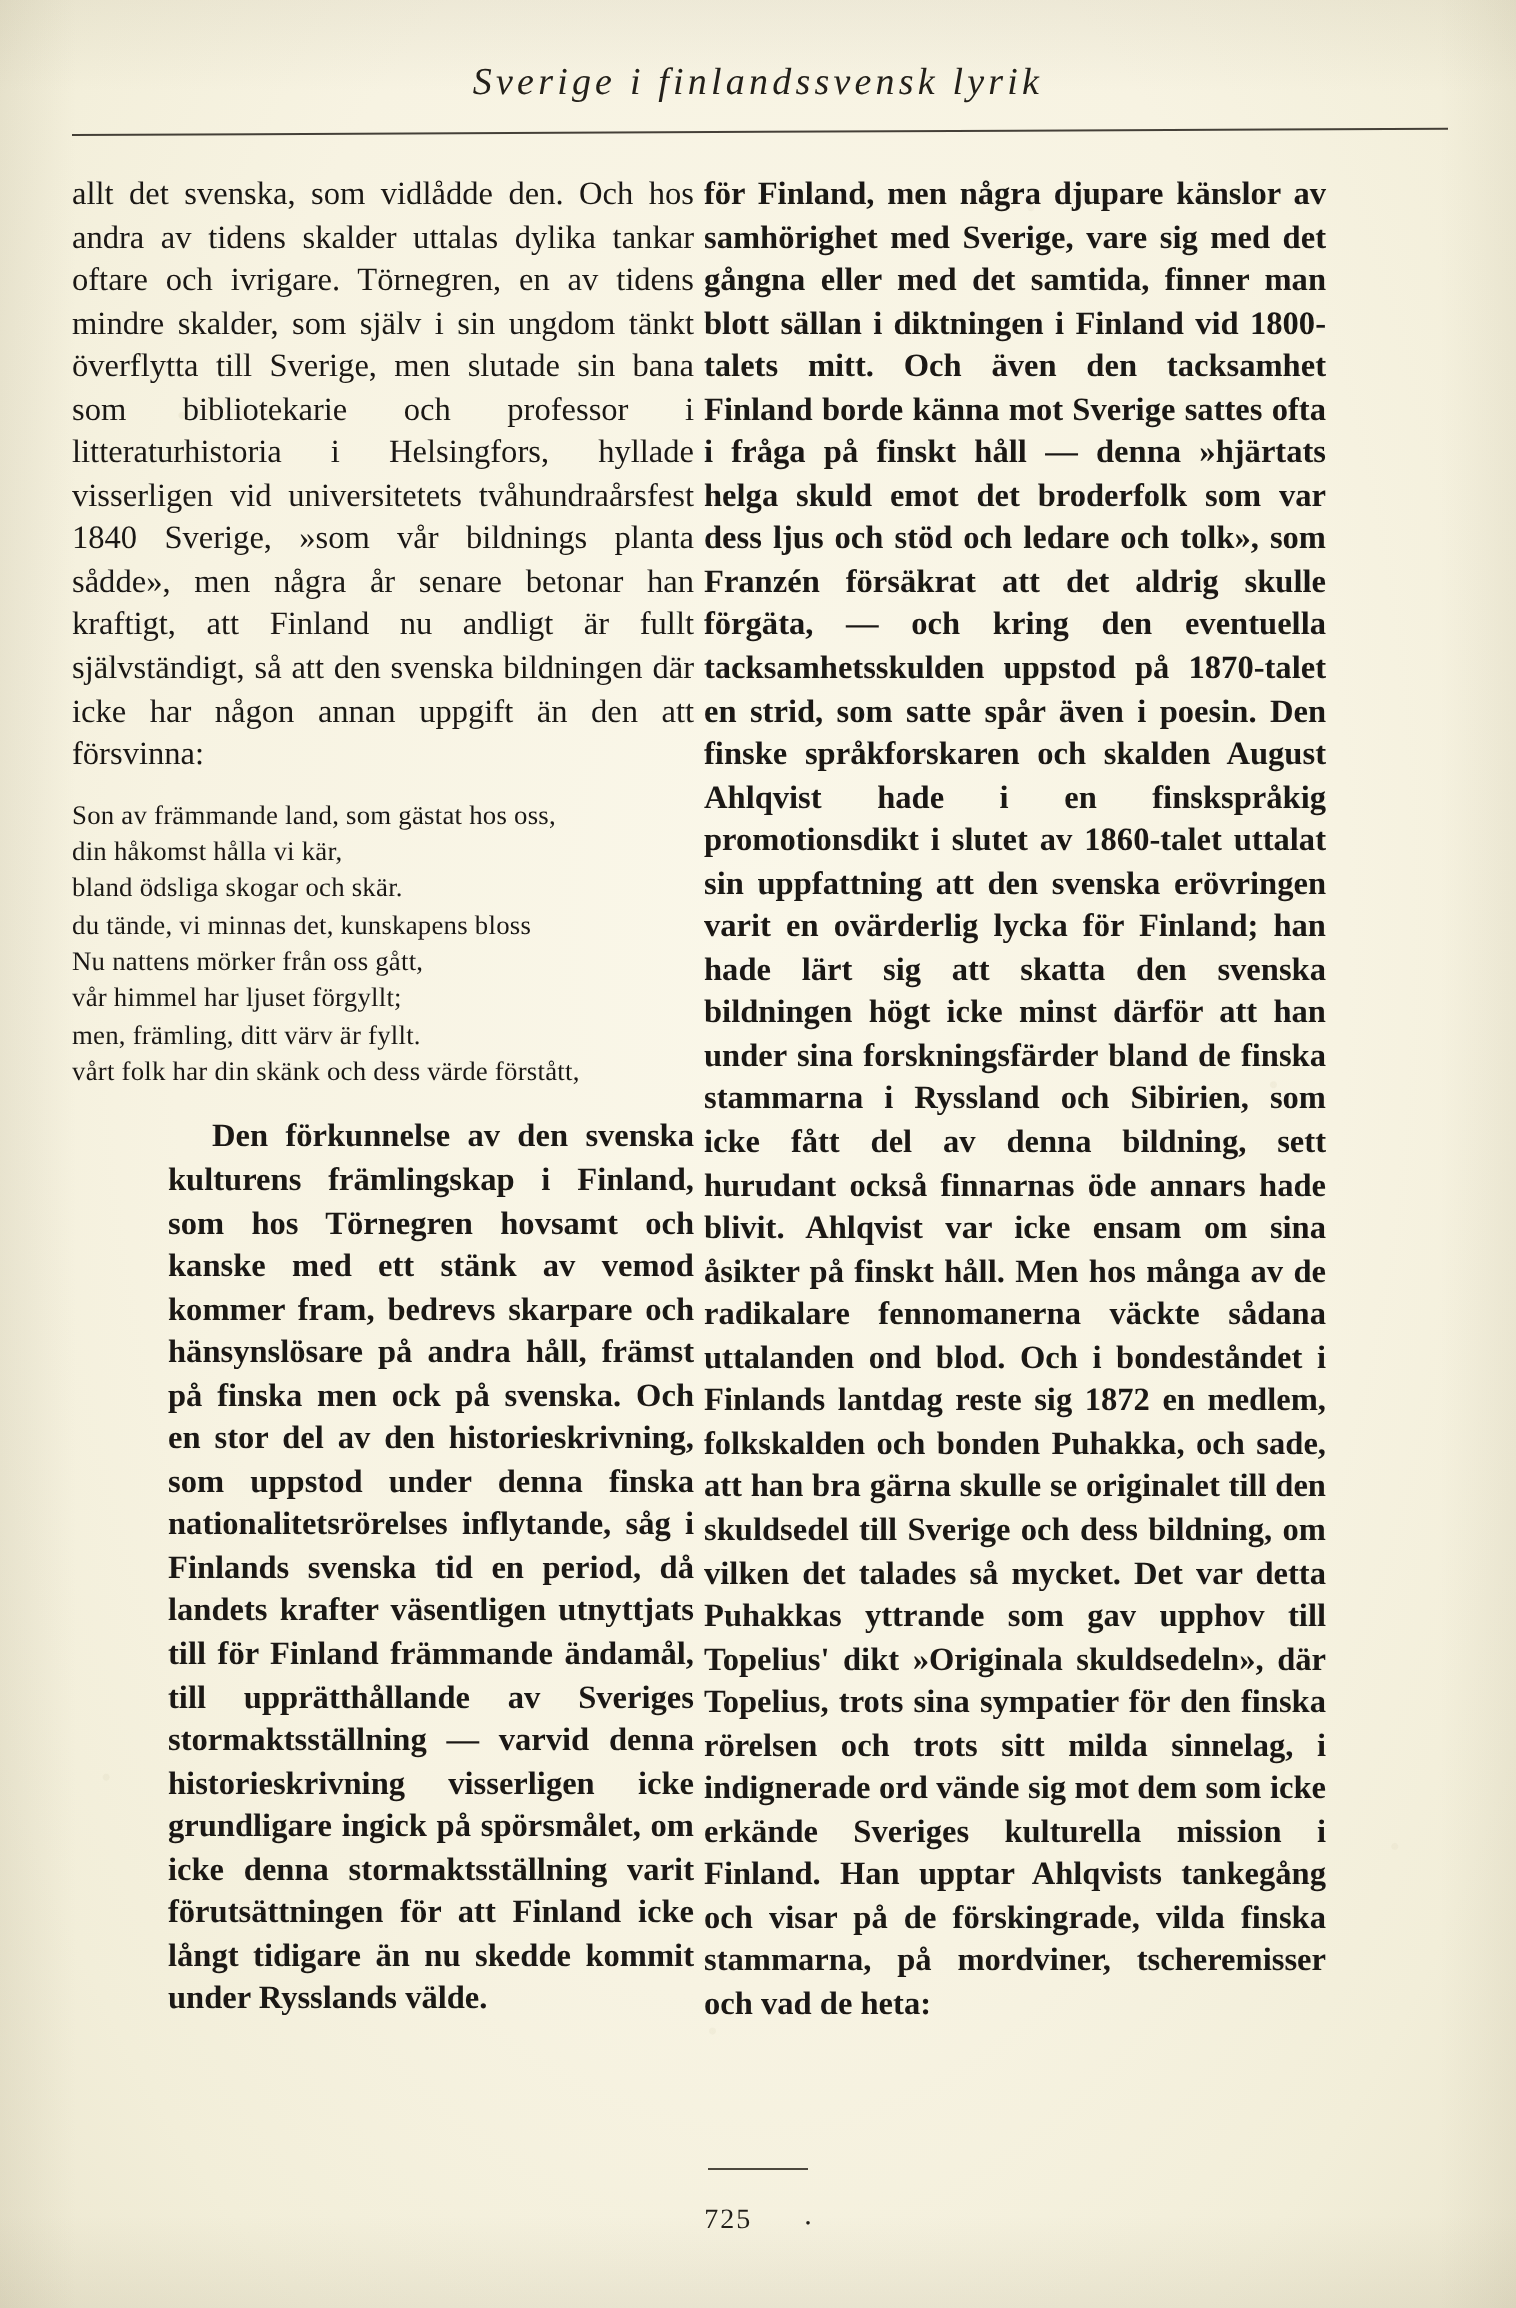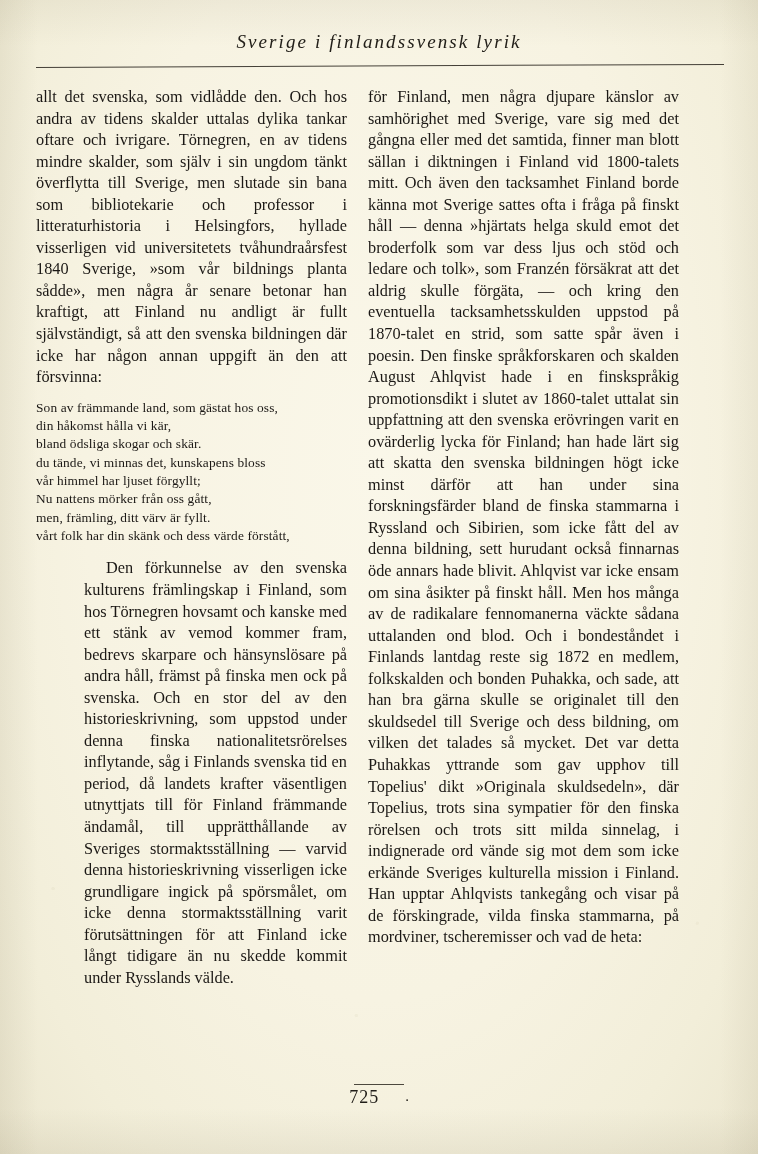--- a/index.html
+++ b/index.html
@@ -74,21 +74,21 @@
     opacity: .88;
   }
 
   
   .columns {
     position: absolute;
     top: 86px;
     left: 36px;
     width: 688px;
     display: flex;
-    gap: 21px;
+    gap: 5px;
     z-index: 2;
   }
   .col {
     width: 311px;
   }
   .col p,
   .col .verse {
     margin: 0;
     text-align: justify;
     text-justify: inter-word;
@@ -99,20 +99,21 @@
   }
   .col p.indent {
     text-indent: 1.35em;
     margin-left: 48px;
   }
   .col p.cont {
     text-indent: 0;
   }
   .col p:last-child {
     text-align-last: auto;
+    font-weight: bold;
   }
 
   
   .verse {
     font-size: 13.4px !important;
     line-height: 18.35px !important;
     text-align: left !important;
     margin: 11px 0 12px 0 !important;
     letter-spacing: .12px;
   }
@@ -131,24 +132,25 @@
     z-index: 3;
   }
   .folio-rule {
     width: 50px;
     height: 1px;
     background: #3a352c;
     margin: 0 auto 2px auto;
     opacity: .9;
   }
   .folio-num {
-    font-size: 18px;
+    font-size: 14px;
     letter-spacing: 1px;
     color: #201d18;
     display: inline-block;
+    margin-top: 16px;
   }
   .folio-dot {
     display: inline-block;
     margin-left: 22px;
     font-size: 15px;
     color: #201d18;
     vertical-align: 2px;
   }
 </style>
 </head>
@@ -163,22 +165,22 @@
   <div class="columns">
 
     <div class="col">
       <p class="cont">allt det svenska, som vidlådde den. Och hos andra av tidens skalder uttalas dylika tankar oftare och ivrigare. Törnegren, en av tidens mindre skalder, som själv i sin ungdom tänkt överflytta till Sverige, men slutade sin bana som bibliotekarie och professor i litteraturhistoria i Helsingfors, hyllade visserligen vid universitetets tvåhundraårsfest 1840 Sverige, »som vår bildnings planta sådde», men några år senare betonar han kraftigt, att Finland nu andligt är fullt självständigt, så att den svenska bildningen där icke har någon annan uppgift än den att försvinna:</p>
 
       <div class="verse">
         <span class="vline">Son av främmande land, som gästat hos oss,</span>
         <span class="vline">din håkomst hålla vi kär,</span>
         <span class="vline">bland ödsliga skogar och skär.</span>
         <span class="vline">du tände, vi minnas det, kunskapens bloss</span>
+        <span class="vline">Nu nattens mörker från oss gått,</span>
         <span class="vline">vår himmel har ljuset förgyllt;</span>
-        <span class="vline">Nu nattens mörker från oss gått,</span>
         <span class="vline">men, främling, ditt värv är fyllt.</span>
         <span class="vline">vårt folk har din skänk och dess värde förstått,</span>
       </div>
 
       <p class="indent">Den förkunnelse av den svenska kulturens främlingskap i Finland, som hos Törnegren hovsamt och kanske med ett stänk av vemod kommer fram, bedrevs skarpare och hänsynslösare på andra håll, främst på finska men ock på svenska. Och en stor del av den historieskrivning, som uppstod under denna finska nationalitetsrörelses inflytande, såg i Finlands svenska tid en period, då landets krafter väsentligen utnyttjats till för Finland främmande ändamål, till upprätthållande av Sveriges stormaktsställning — varvid denna historieskrivning visserligen icke grundligare ingick på spörsmålet, om icke denna stormaktsställning varit förutsättningen för att Finland icke långt tidigare än nu skedde kommit under Rysslands välde.</p>
 
     </div>
 
     <div class="col">
       <p class="cont">för Finland, men några djupare känslor av samhörighet med Sverige, vare sig med det gångna eller med det samtida, finner man blott sällan i diktningen i Finland vid 1800-talets mitt. Och även den tacksamhet Finland borde känna mot Sverige sattes ofta i fråga på finskt håll — denna »hjärtats helga skuld emot det broderfolk som var dess ljus och stöd och ledare och tolk», som Franzén försäkrat att det aldrig skulle förgäta, — och kring den eventuella tacksamhetsskulden uppstod på 1870-talet en strid, som satte spår även i poesin. Den finske språkforskaren och skalden August Ahlqvist hade i en finskspråkig promotionsdikt i slutet av 1860-talet uttalat sin uppfattning att den svenska erövringen varit en ovärderlig lycka för Finland; han hade lärt sig att skatta den svenska bildningen högt icke minst därför att han under sina forskningsfärder bland de finska stammarna i Ryssland och Sibirien, som icke fått del av denna bildning, sett hurudant också finnarnas öde annars hade blivit. Ahlqvist var icke ensam om sina åsikter på finskt håll. Men hos många av de radikalare fennomanerna väckte sådana uttalanden ond blod. Och i bondeståndet i Finlands lantdag reste sig 1872 en medlem, folkskalden och bonden Puhakka, och sade, att han bra gärna skulle se originalet till den skuldsedel till Sverige och dess bildning, om vilken det talades så mycket. Det var detta Puhakkas yttrande som gav upphov till Topelius' dikt »Originala skuldsedeln», där Topelius, trots sina sympatier för den finska rörelsen och trots sitt milda sinnelag, i indignerade ord vände sig mot dem som icke erkände Sveriges kulturella mission i Finland. Han upptar Ahlqvists tankegång och visar på de förskingrade, vilda finska stammarna, på mordviner, tscheremisser och vad de heta:</p>

